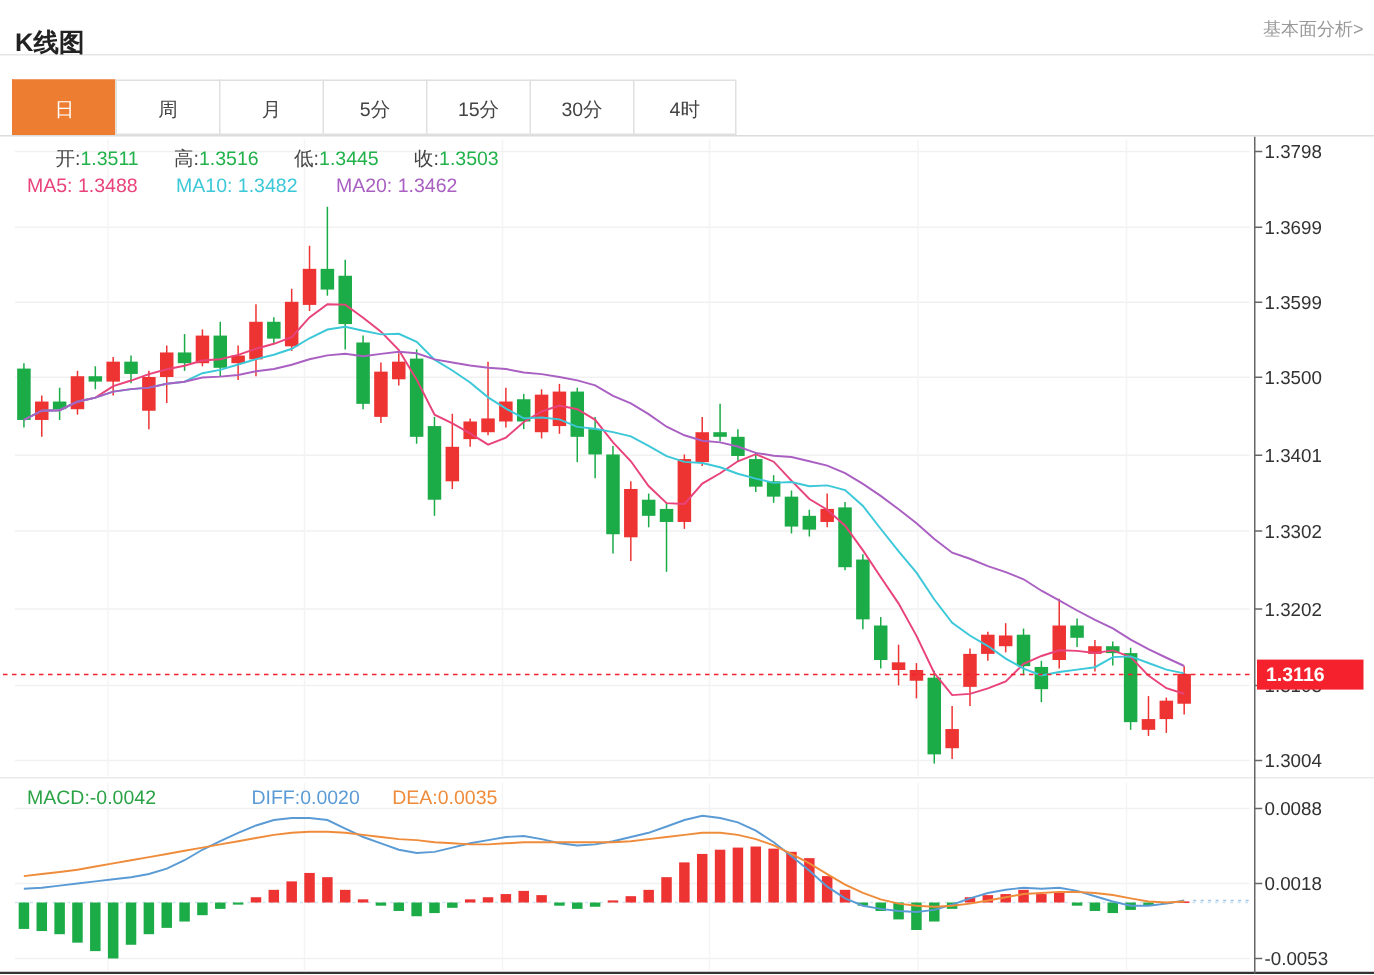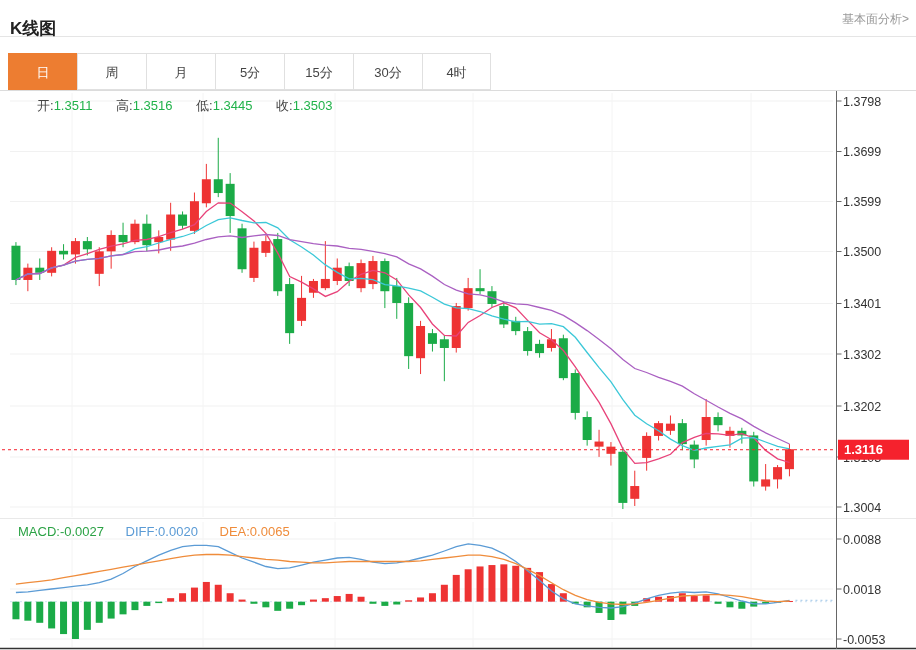--- a/index.html
+++ b/index.html
@@ -23,21 +23,21 @@
   .lg-row1{left:18px;top:6px;margin-left:19px;}
   .lg-row2{left:18px;top:25px;}
   .lg-macd{left:18px;top:433px;}
   .lk{color:#444;}
   .green{color:#21b24a;}
   .ma5{color:#e8437a;margin-right:22px;}
   .ma10{color:#3cc8d8;margin-right:22px;}
   .ma20{color:#aa60c2;}
   .li{margin-right:20px;}
   .mgd{color:#2ba245;margin-right:18px;}
-  .mdiff{color:#5b9bd5;margin-right:18px;}
+  .mdiff{color:#5b9bd5;margin-right:18px;margin-left:42px;}
   .mdea{color:#ef8c3b;}
 </style>
 </head>
 <body>
 
 <div class="page">
 
   <div class="hdr">
     <span class="hdr-title">K线图</span>
     <a class="hdr-link">基本面分析&gt;</a>
@@ -328,21 +328,26 @@
         </g>
       </svg>
 
     <div class="legend lg-row1">
       <span class="li"><span class="lk">开:</span><span class="green">1.3511</span></span>
       <span class="li"><span class="lk">高:</span><span class="green">1.3516</span></span>
       <span class="li"><span class="lk">低:</span><span class="green">1.3445</span></span>
       <span class="li"><span class="lk">收:</span><span class="green">1.3503</span></span>
     </div>
 
+    <div class="legend lg-row2">
+      <span class="ma5"><span>MA5:</span> <span>1.3488</span></span>
+      <span class="ma10"><span>MA10:</span> <span>1.3482</span></span>
+      <span class="ma20"><span>MA20:</span> <span>1.3462</span></span>
+    </div>
 
     <div class="legend lg-macd">
-      <span class="mgd"><span>MACD:</span><span>-0.0027</span></span>
+      <span class="mgd"><span>MACD:</span><span>-0.0042</span></span>
       <span class="mdiff"><span>DIFF:</span><span>0.0020</span></span>
-      <span class="mdea"><span>DEA:</span><span>0.0065</span></span>
+      <span class="mdea"><span>DEA:</span><span>0.0035</span></span>
     </div>
   </div>
 
 </div>
 
 </body></html>

